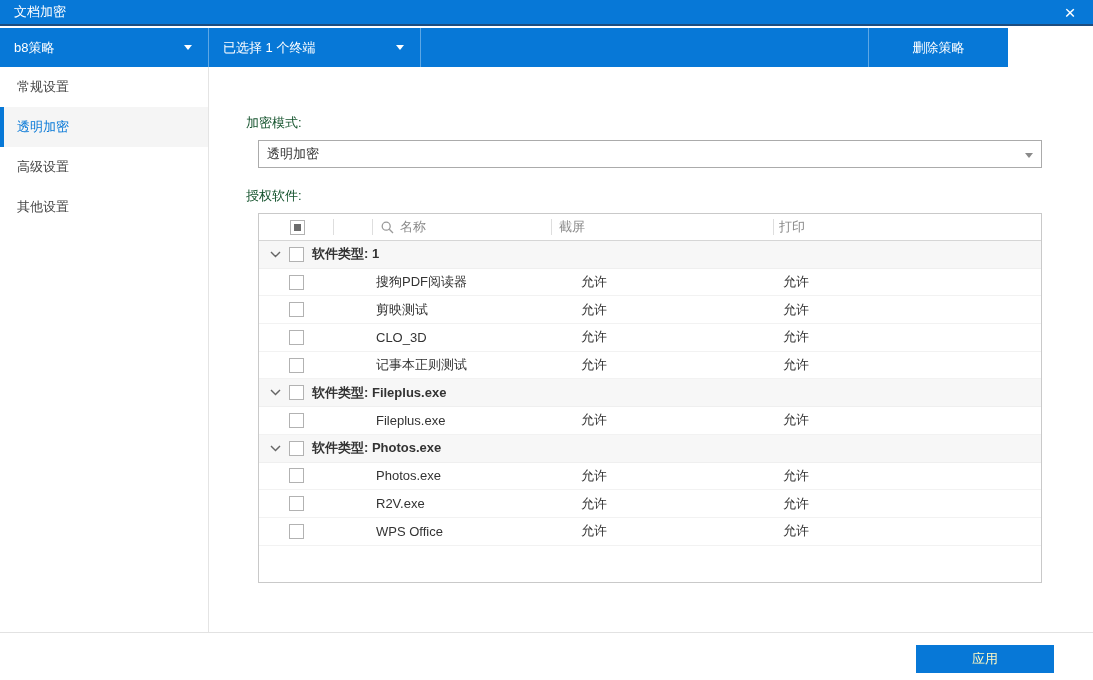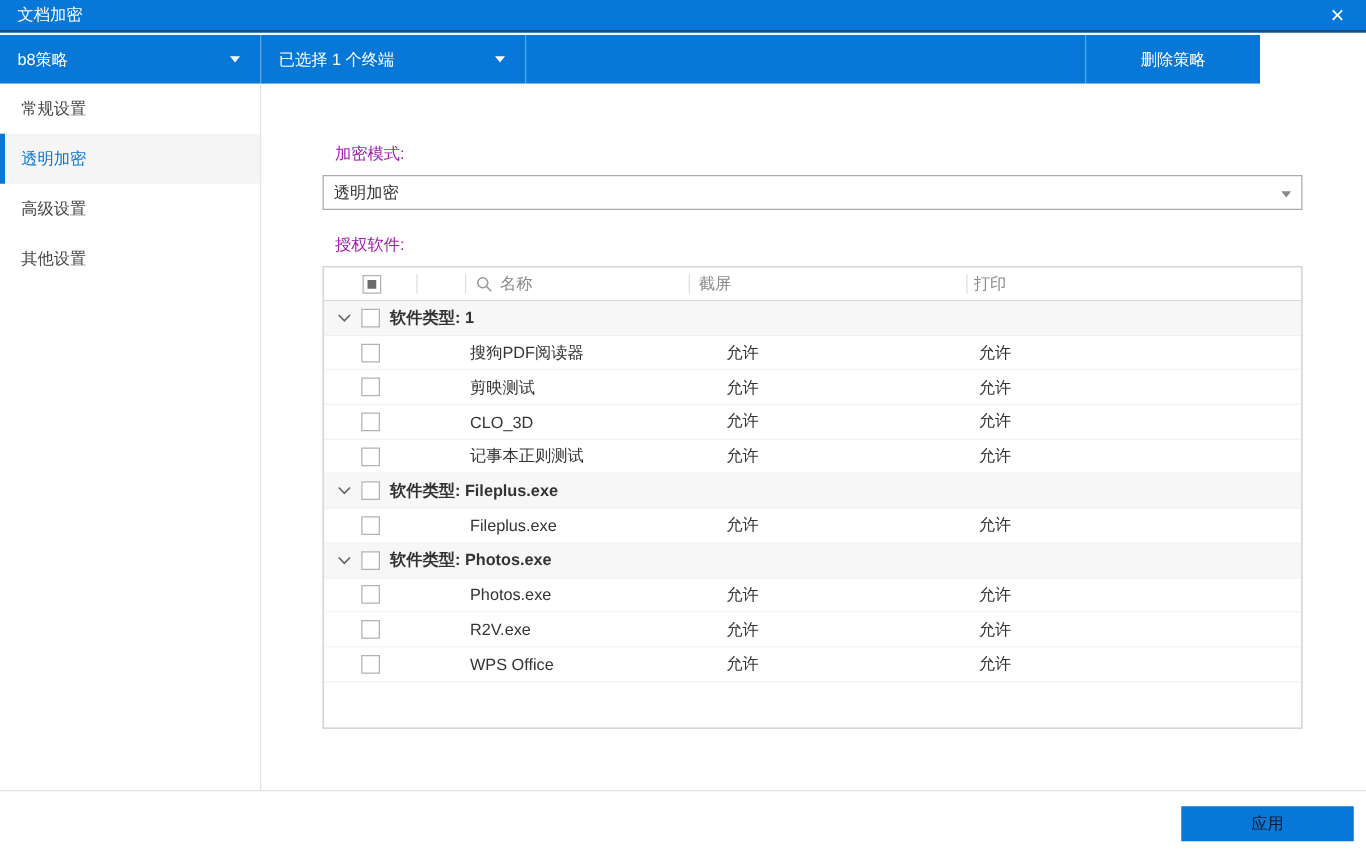--- a/index.html
+++ b/index.html
@@ -51,21 +51,21 @@
   .side-item {
     height:40px; line-height:40px; padding-left:17px; color:#444; cursor:pointer;
   }
   .side-item.active {
     background:#f5f5f5; color:#0778d7;
     border-left:4px solid #0778d7; padding-left:13px;
   }
 
   
   .content { position:absolute; top:67px; left:210px; width:883px; height:565px; background:#fff; }
-  .field-label { position:absolute; left:58px; color:#a21caf; }
+  .field-label { position:absolute; left:36px; color:#14532d; }
   .lbl-mode { top:47px; }
   .lbl-soft { top:120px; }
   .select {
     position:absolute; left:48px; top:73px; width:784px; height:28px;
     border:1px solid #ababab; background:#fff; display:flex; align-items:center;
     padding:0 22px 0 8px; cursor:pointer; color:#333;
   }
   .select .sel-caret {
     position:absolute; right:8px; top:12px;
     width:0; height:0; border-left:4px solid transparent; border-right:4px solid transparent;
@@ -111,22 +111,22 @@
     content:""; position:absolute; left:3px; top:3px; width:7px; height:7px; background:#6b6b6b;
   }
   .chev { display:inline-flex; width:12px; justify-content:center; cursor:pointer; flex:none; }
 
   
   .footer {
     position:absolute; top:632px; left:0; width:1093px; height:48px;
     background:#fff; border-top:1px solid #e2e2e2;
   }
   .apply-btn {
-    position:absolute; left:945px; top:12px; width:138px; height:28px;
-    background:#0778d7; color:#0f172a; border:none; font-size:13px; cursor:pointer;
+    position:absolute; left:916px; top:12px; width:138px; height:28px;
+    background:#0778d7; color:#fef9c3; border:none; font-size:13px; cursor:pointer;
     font-family:inherit;
   }
 </style>
 </head>
 <body>
 
 <div class="titlebar">
   <span>文档加密</span>
   <span class="close-x">×</span>
 </div>

